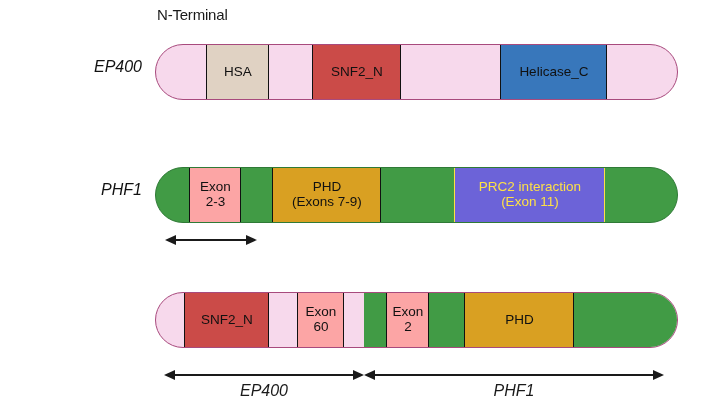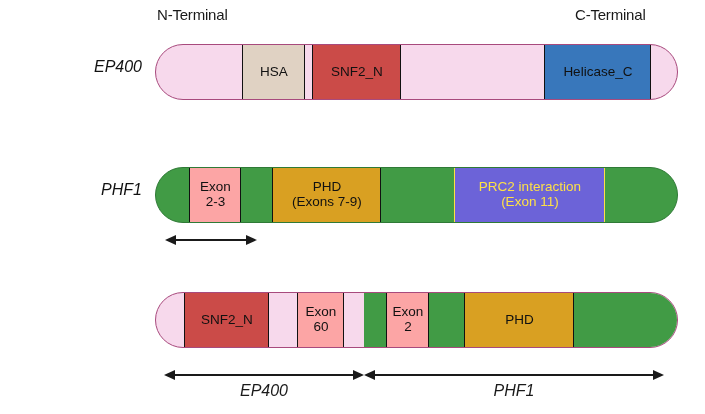--- a/index.html
+++ b/index.html
@@ -106,35 +106,34 @@
 
   #phf1-arrow   { left: 364px; top: 367px; }
   #phf1-arrow-label  { left: 368px; top: 381px; width: 292px; }
 </style>
 </head>
 <body>
 
 <div id="canvas">
 
   <div class="terminal-label" id="n-terminal">N-Terminal</div>
-  <div class="terminal-label" id="c-terminal">C-Terminal</div>
 
   <div class="row-label" id="label-ep400">EP400</div>
 
   <div class="bar pink" id="bar-ep400">
 
-    <div class="seg boxed c-hsa" style="left:50.4px; width:63px;margin-left:36px;">
+    <div class="seg boxed c-hsa" style="left:50.4px; width:63px;">
       <span>HSA</span>
     </div>
 
     <div class="seg boxed c-snf2n" style="left:156.4px; width:89px;">
       <span>SNF2_N</span>
     </div>
 
-    <div class="seg boxed c-helicase" style="left:344.4px; width:107px;margin-left:44px;">
+    <div class="seg boxed c-helicase" style="left:344.4px; width:107px;">
       <span>Helicase_C</span>
     </div>
   </div>
 
   <div class="row-label" id="label-phf1">PHF1</div>
 
   <div class="bar green" id="bar-phf1">
 
     <div class="seg boxed c-exon" style="left:33.4px; width:52px;">
       <span>Exon</span>

